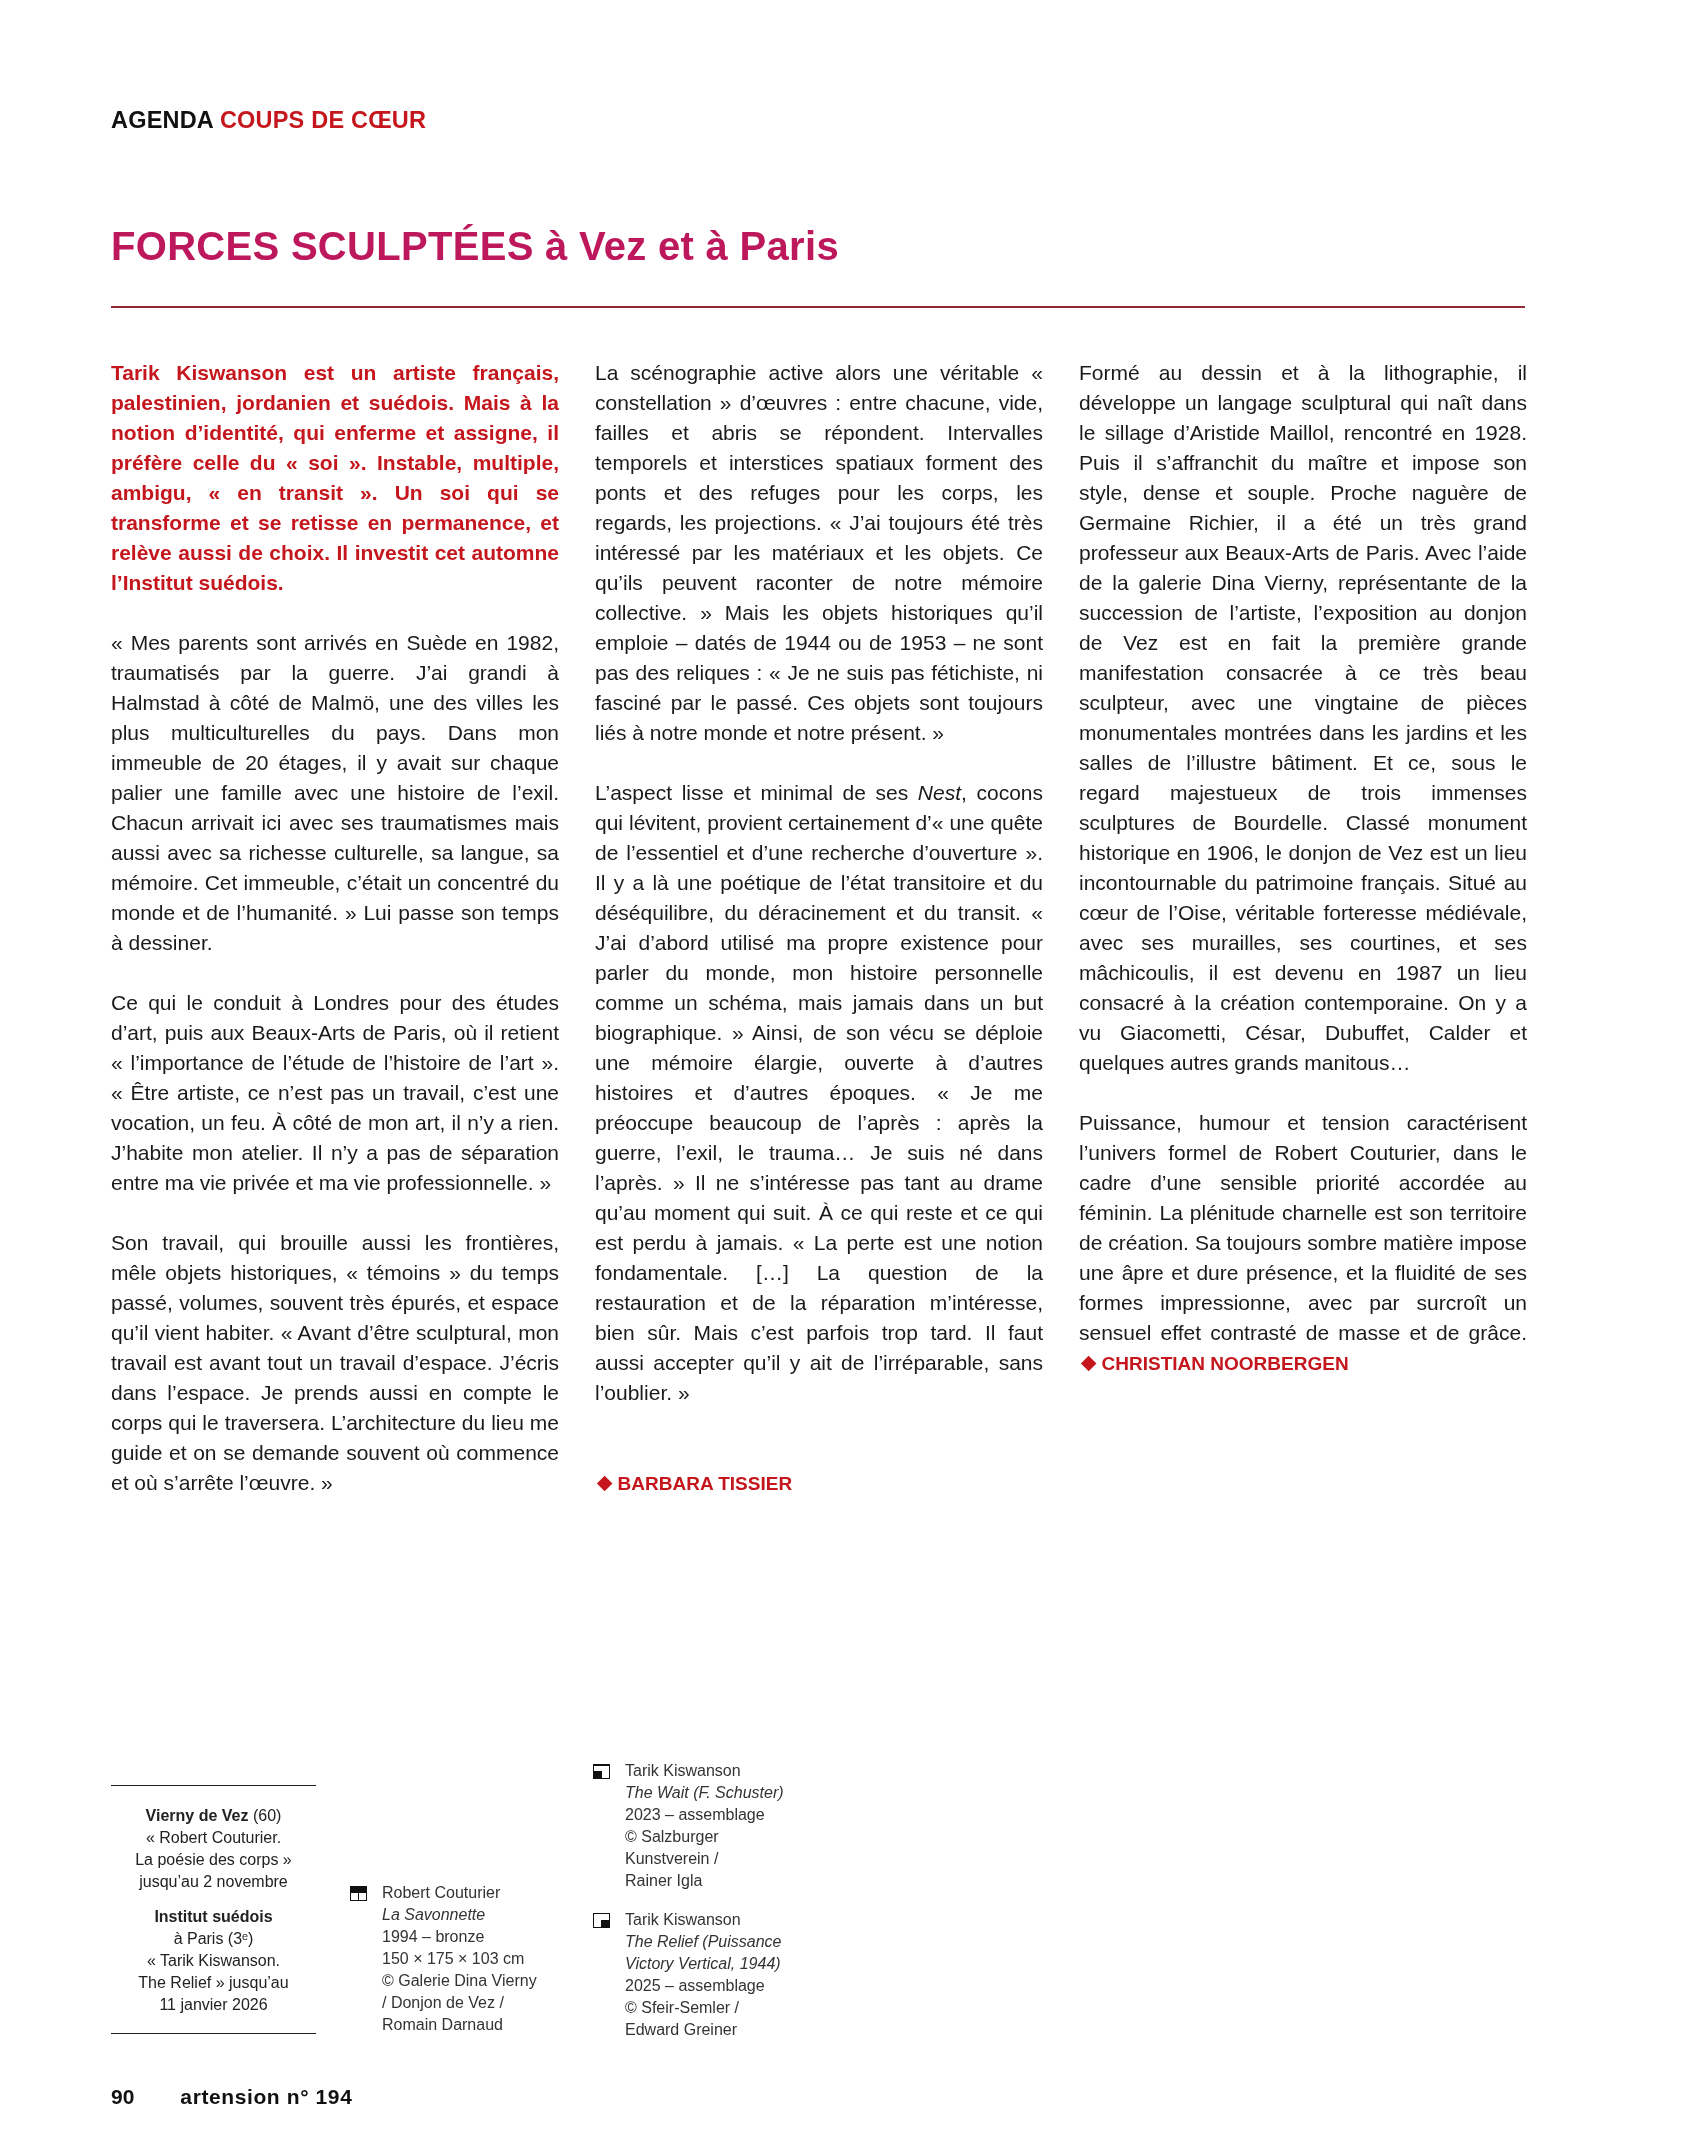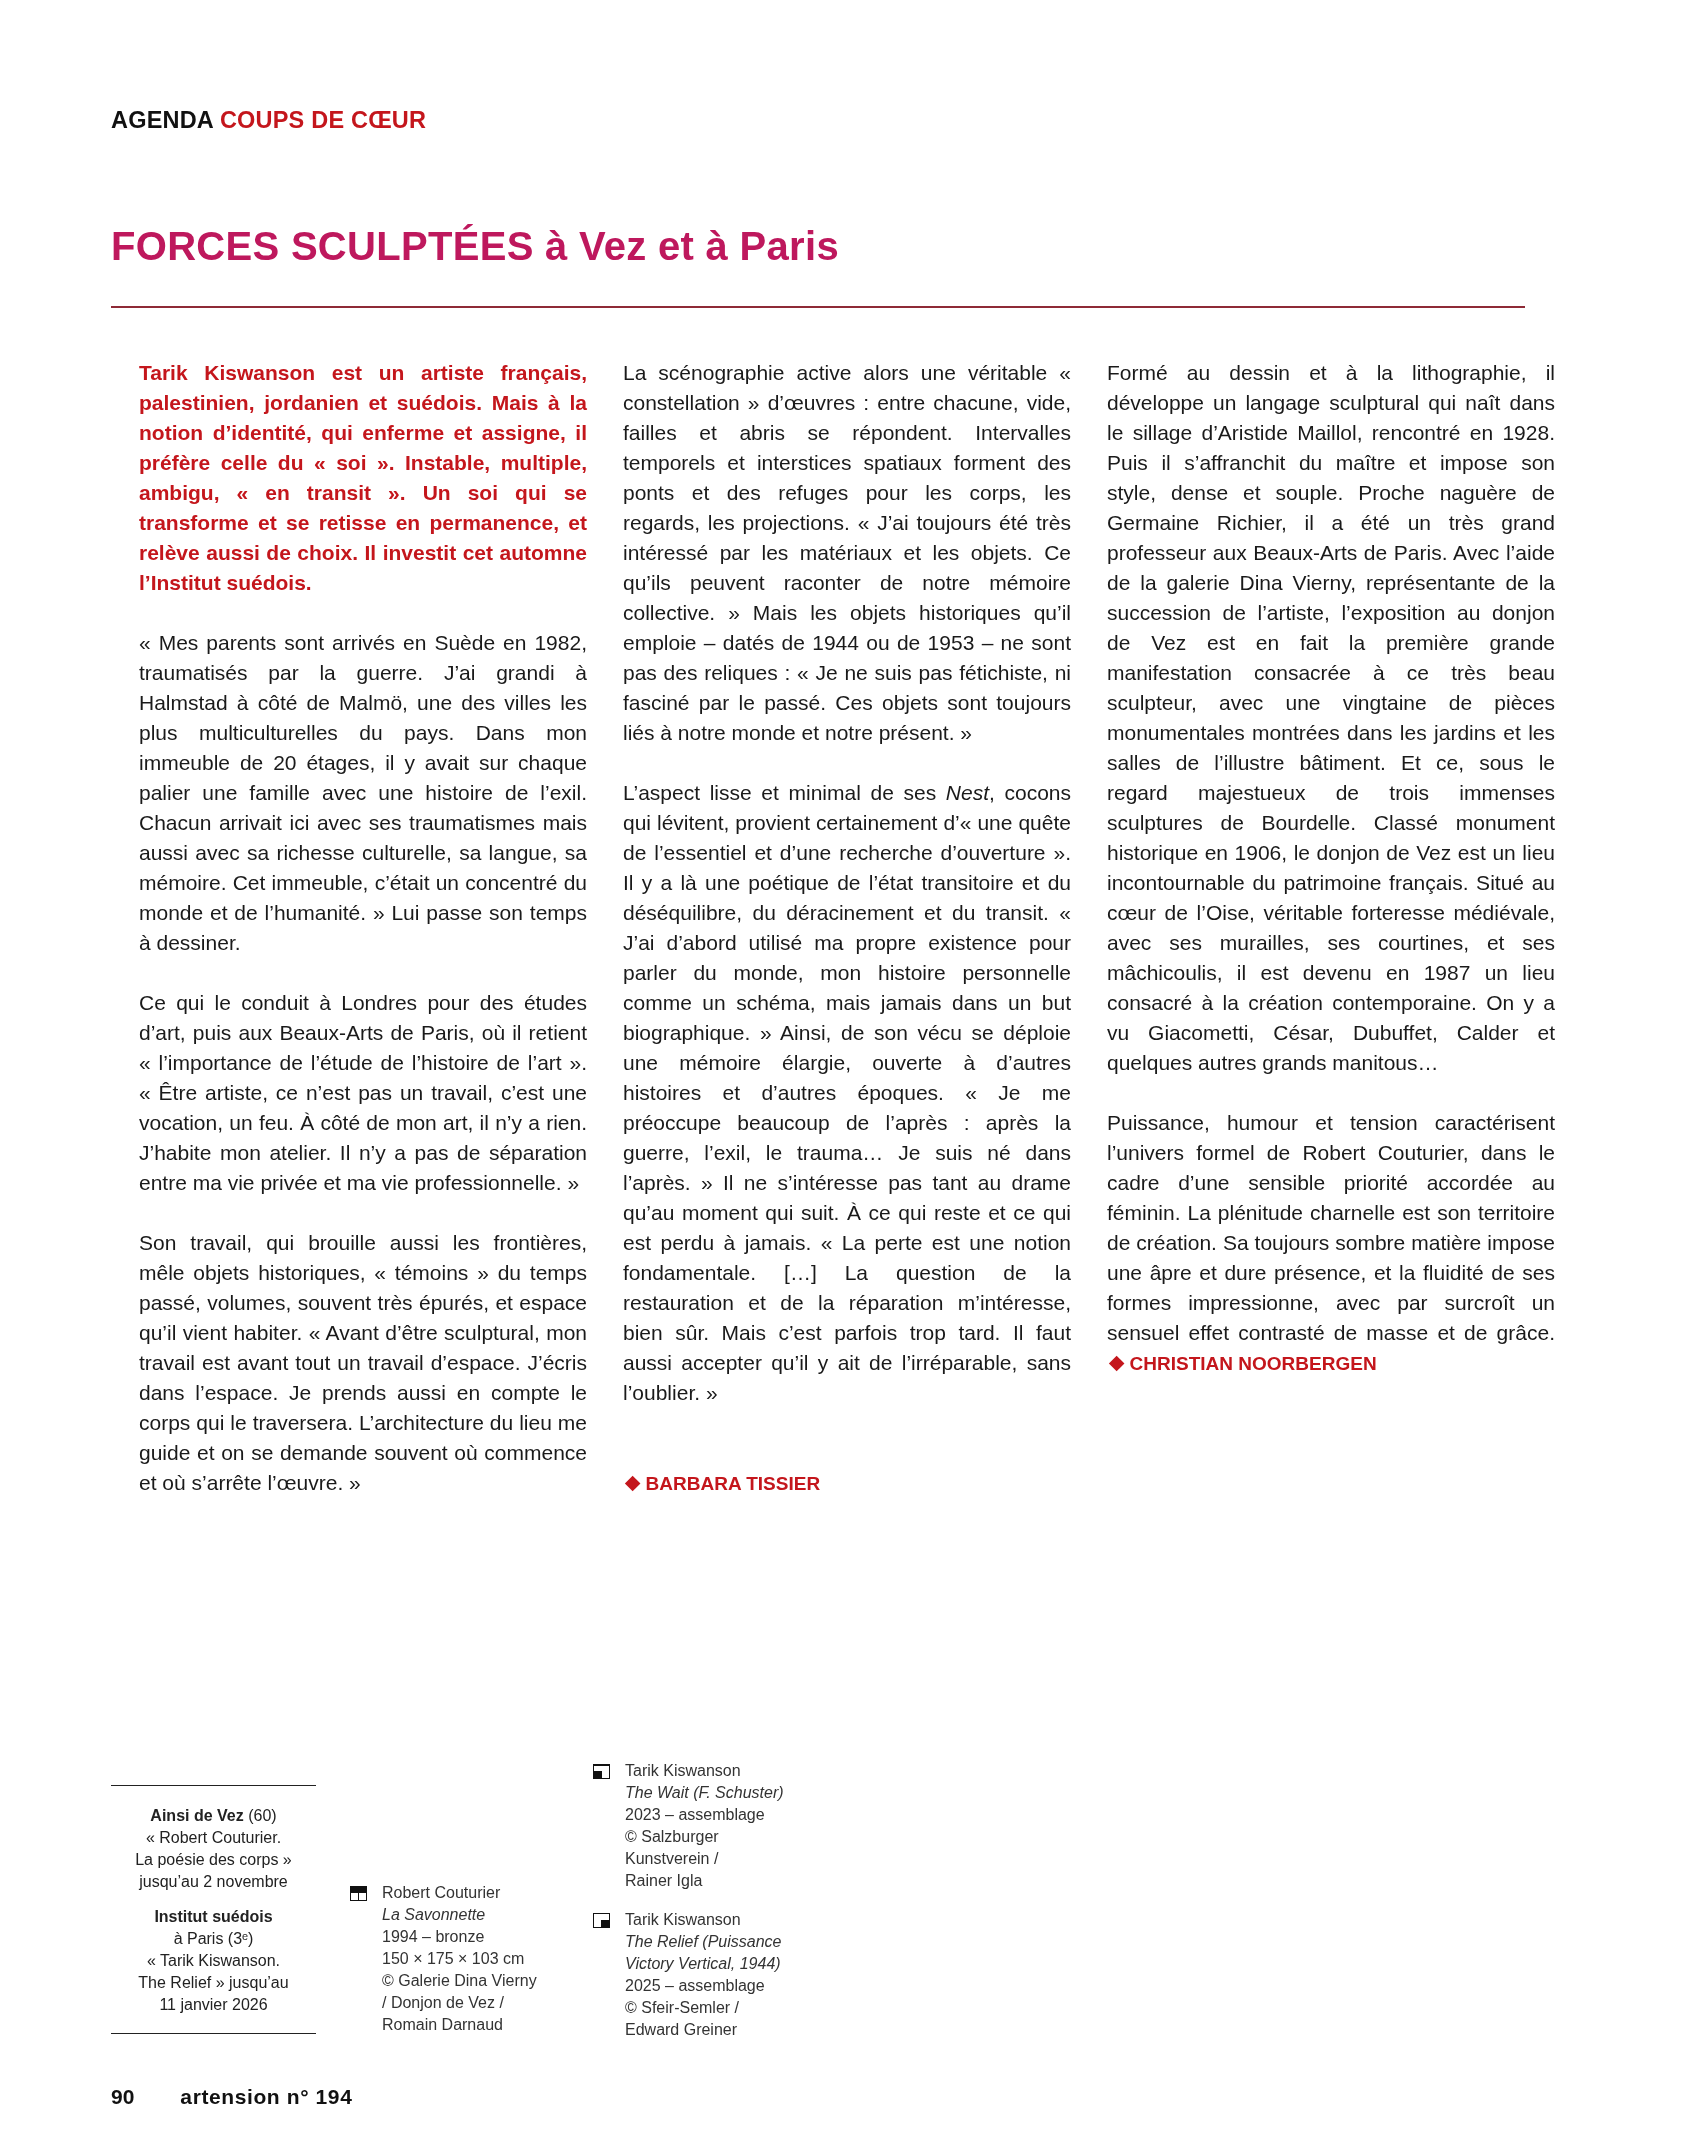--- a/index.html
+++ b/index.html
@@ -3,21 +3,21 @@
 <meta charset="utf-8">
 <style>
   html, body { margin: 0; padding: 0; background: #ffffff; }
   body { width: 1706px; height: 2151px; position: relative; overflow: hidden;
          font-family: "Liberation Sans", "DejaVu Sans", sans-serif; color: #1a1a1a; }
   .kicker { position: absolute; left: 111px; top: 107px; font-size: 23.5px; font-weight: 700; letter-spacing: 0.2px; }
   .kicker .k1 { color: #111111; }
   .kicker .k2 { color: #c4161c; }
   .title { position: absolute; left: 111px; top: 224px; font-size: 40px; font-weight: 700; color: #be185d; letter-spacing: 0.3px; white-space: nowrap; }
   .rule { position: absolute; left: 111px; top: 306px; width: 1414px; height: 1.9px; background: #8e2a36; }
-  .col { position: absolute; top: 358px; width: 448px; font-size: 21px; line-height: 30px; text-align: justify; hyphens: manual; margin-left: 28px; }
+  .col { position: absolute; top: 358px; width: 448px; font-size: 21px; line-height: 30px; text-align: justify; hyphens: manual; }
   .col1 { left: 111px; } .col2 { left: 595px; } .col3 { left: 1079px; }
   .col p { margin: 0 0 30px 0; }
   .chapo { color: #c4161c; font-weight: 700; }
   .sig { color: #c4161c; font-weight: 700; font-size: 19px; white-space: nowrap; }
   .diamond { display: inline-block; width: 11.3px; height: 11.3px; background: #c4161c; transform: rotate(45deg); margin: 0 7.5px 1.9px 3.8px; vertical-align: middle; }
   .info { position: absolute; left: 111px; top: 1785px; width: 205px; border-top: 1.9px solid #222; border-bottom: 1.9px solid #222; padding: 19px 0 17px 0; text-align: center; font-size: 16px; line-height: 22px; color: #222; }
   .info .blk { margin-bottom: 13px; }
   .info .blk:last-child { margin-bottom: 0; }
   .info b { font-weight: 700; }
   .caption { position: absolute; font-size: 16px; line-height: 22px; color: #333; padding-left: 34px; }
@@ -60,21 +60,21 @@
 <div class="col col3">
   <p>Formé au dessin et à la lithographie, il développe un langage sculptural qui naît dans le sillage d’Aristide Maillol, rencontré en 1928. Puis il s’affranchit du maître et impose son style, dense et souple. Proche naguère de Germaine Richier, il a été un très grand professeur aux Beaux-Arts de Paris. Avec l’aide de la galerie Dina Vierny, représentante de la succession de l’artiste, l’exposition au donjon de Vez est en fait la première grande manifestation consacrée à ce très beau sculpteur, avec une vingtaine de pièces monumentales montrées dans les jardins et les salles de l’illustre bâtiment. Et ce, sous le regard majestueux de trois immenses sculptures de Bourdelle. Classé monument historique en 1906, le donjon de Vez est un lieu incontournable du patrimoine français. Situé au cœur de l’Oise, véritable forteresse médiévale, avec ses murailles, ses courtines, et ses mâchicoulis, il est devenu en 1987 un lieu consacré à la création contemporaine. On y a vu Giacometti, César, Dubuffet, Calder et quelques autres grands manitous…</p>
   <p>
     <span>Puissance, humour et tension caractérisent l’univers formel de Robert Couturier, dans le cadre d’une sensible priorité accordée au féminin. La plénitude charnelle est son territoire de création. Sa toujours sombre matière impose une âpre et dure présence, et la fluidité de ses formes impressionne, avec par surcroît un sensuel effet contrasté de masse et de grâce.</span>
     <span class="sig"><span class="diamond"></span><span>CHRISTIAN NOORBERGEN</span></span>
   </p>
 </div>
 
 <div class="info">
   <div class="blk">
-    <b>Ainsi de Vez</b><span> (60)</span><br>
+    <b>Vierny de Vez</b><span> (60)</span><br>
     <span>« Robert Couturier.</span><br>
     <span>La poésie des corps »</span><br>
     <span>jusqu’au 2 novembre</span>
   </div>
   <div class="blk">
     <b>Institut suédois</b><br>
     <span>à Paris (3ᵉ)</span><br>
     <span>« Tarik Kiswanson.</span><br>
     <span>The Relief » jusqu’au</span><br>
     <span>11 janvier 2026</span>

